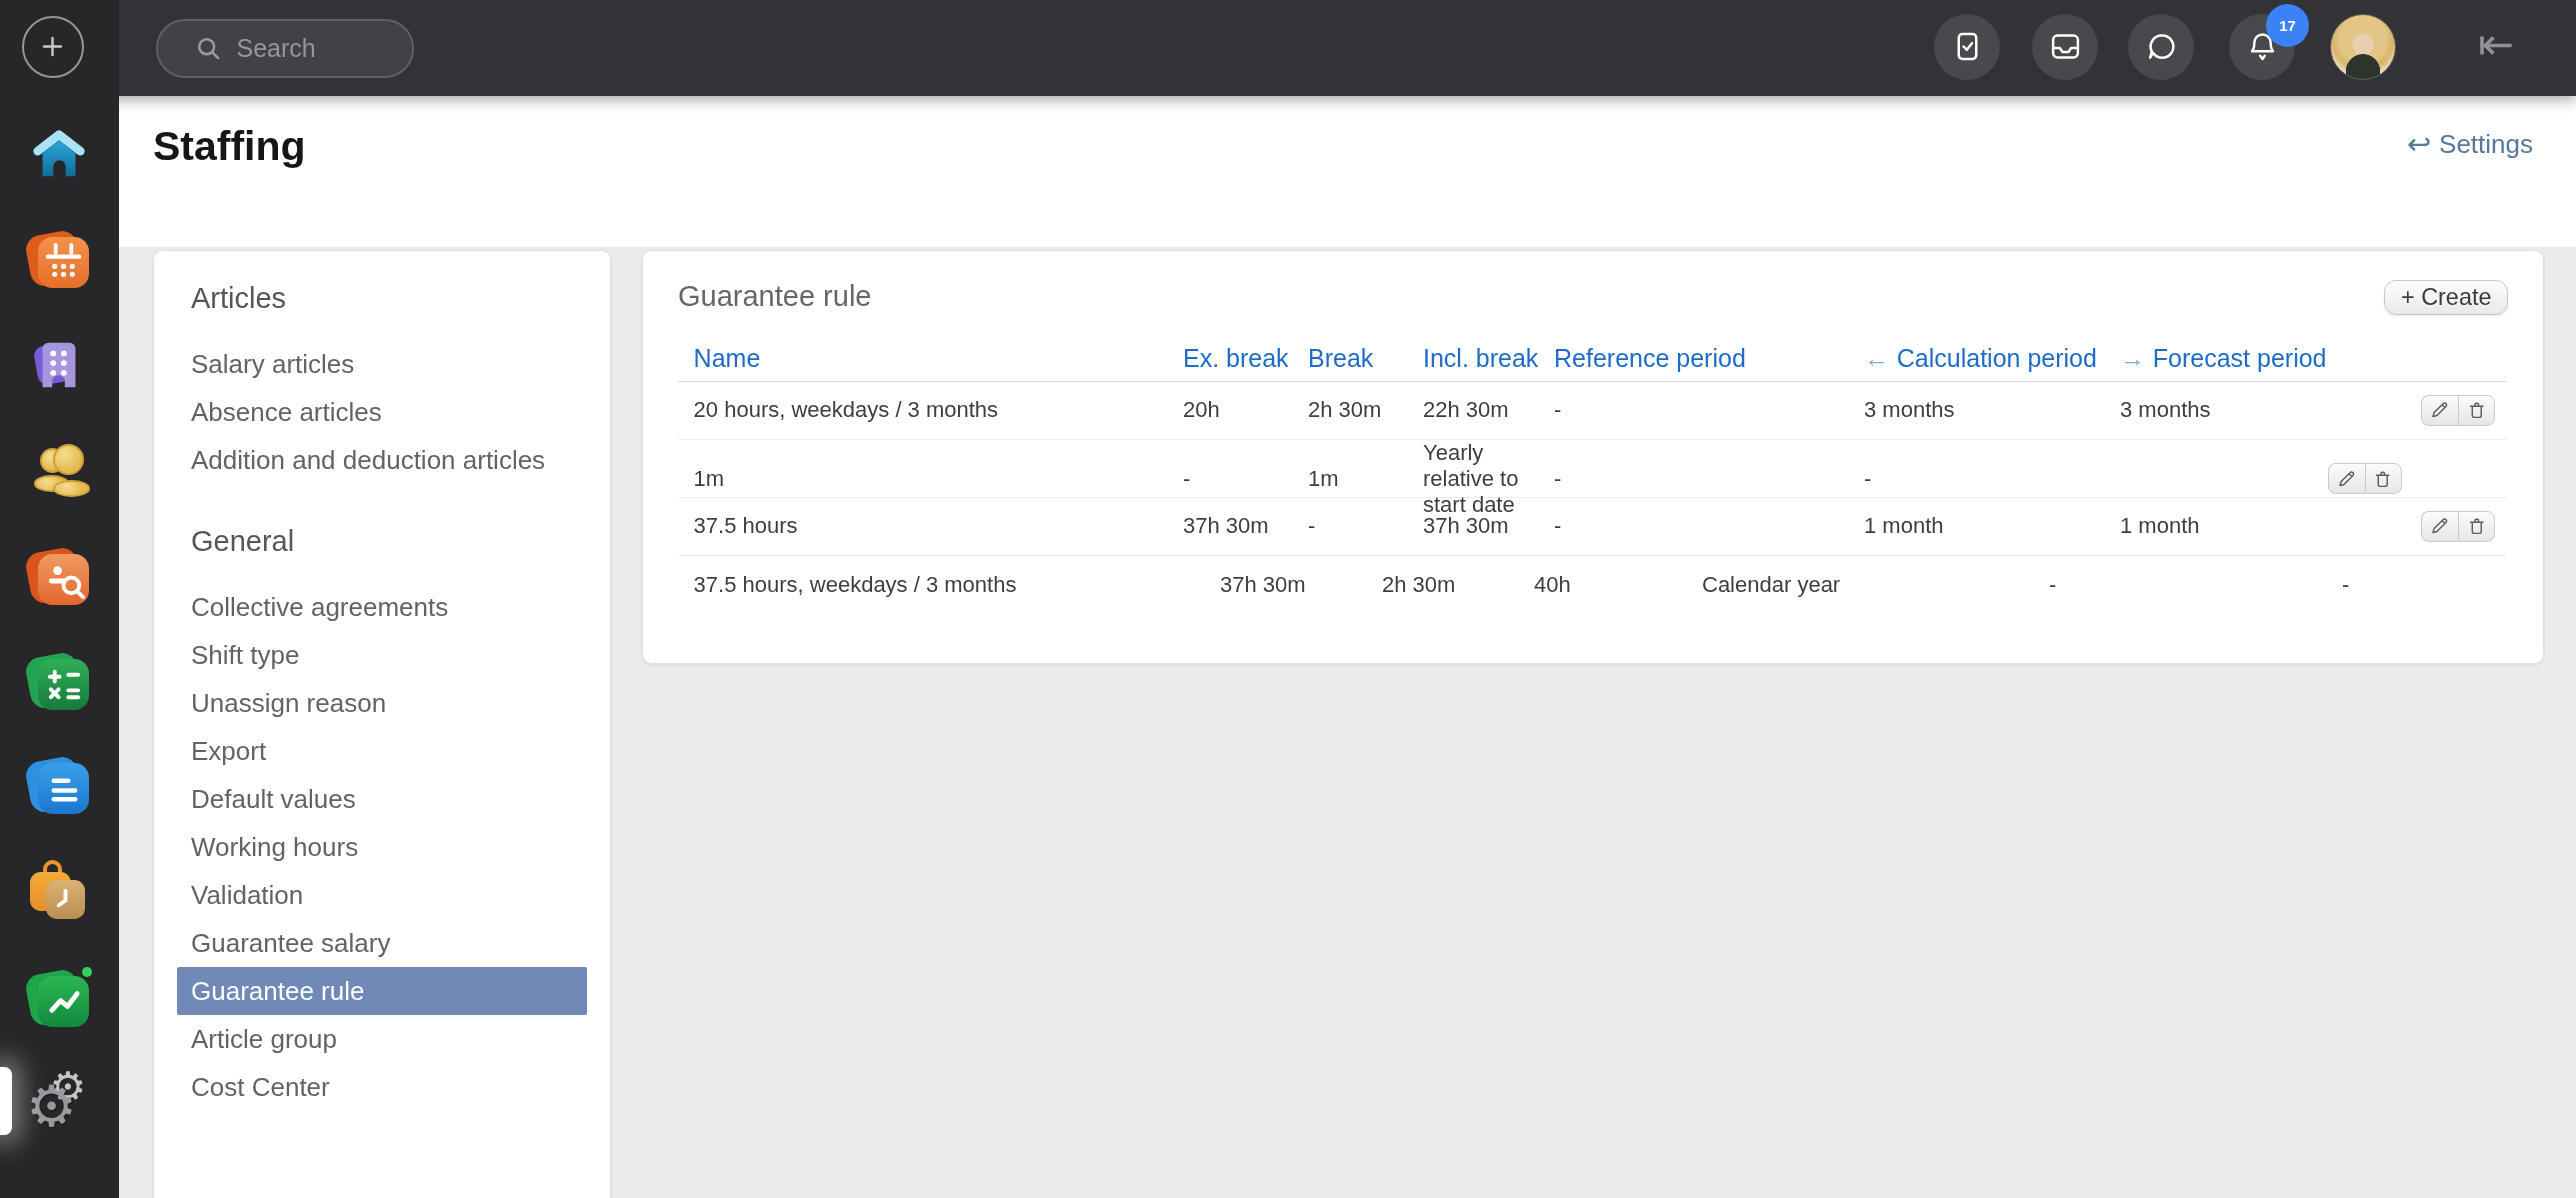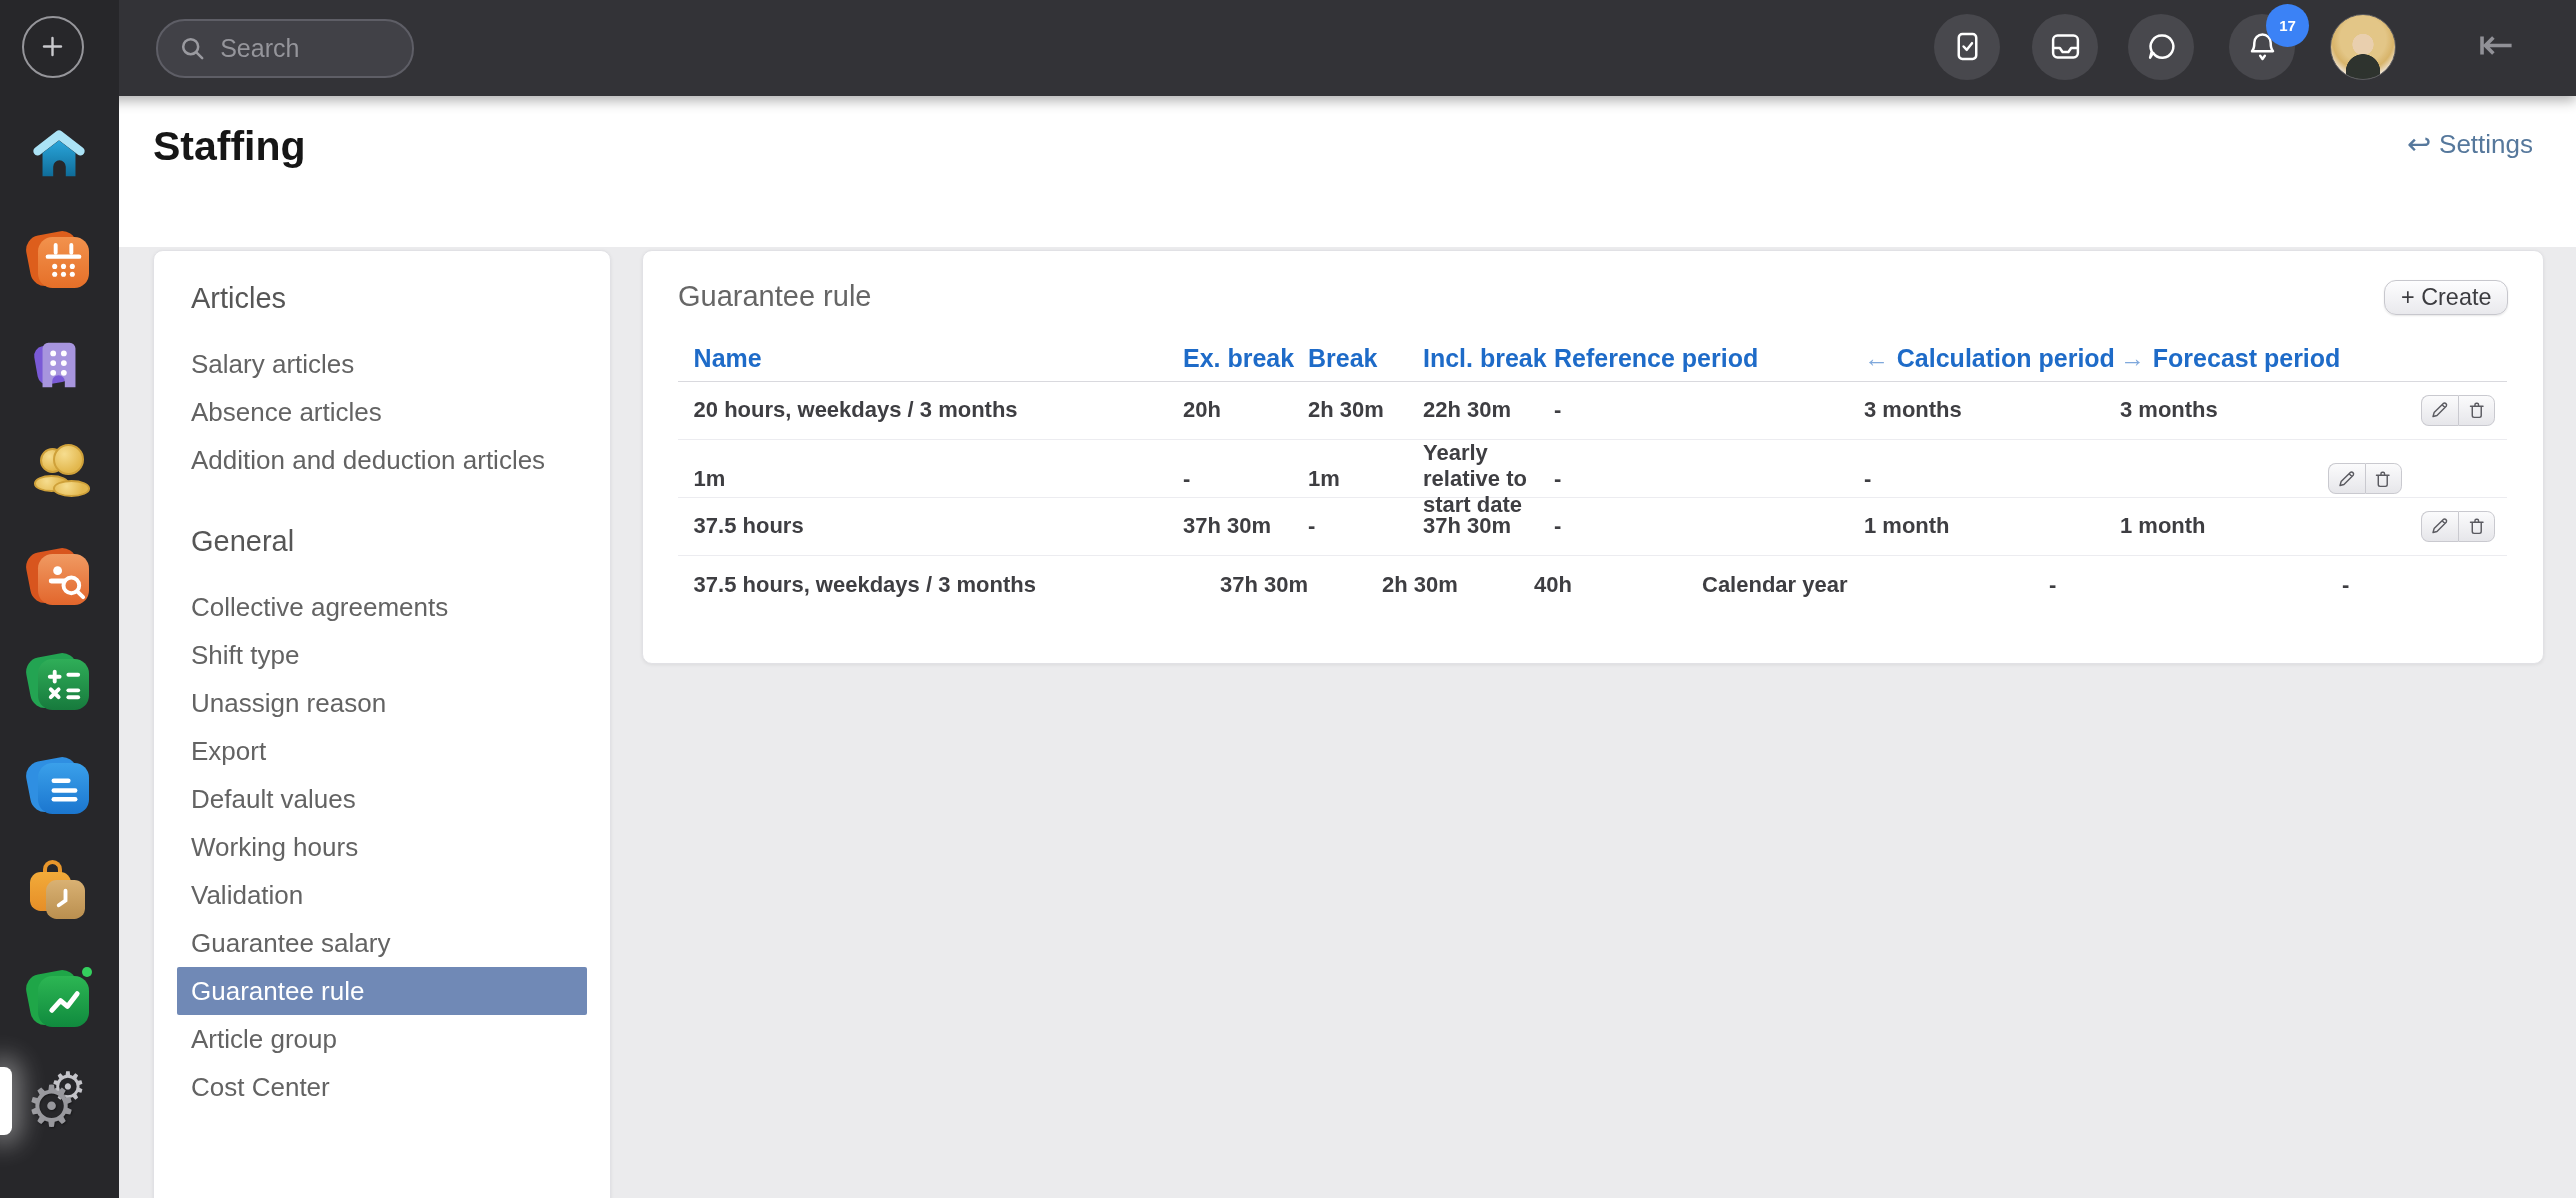--- a/index.html
+++ b/index.html
@@ -2,21 +2,21 @@
 <html><head>
 <meta charset="utf-8">
 <style>
   * { margin:0; padding:0; box-sizing:border-box; }
   html,body { width:2576px; height:1198px; overflow:hidden; font-family:"Liberation Sans", sans-serif; background:#ebebed; }
 
   
   .topbar { position:absolute; left:0; top:0; width:2576px; height:96px; background:#333337; z-index:30;
             box-shadow:0 4.9px 11.7px rgba(0,0,0,.30); }
   .search-pill { position:absolute; left:156px; top:18.5px; width:258px; height:59px; border-radius:29px;
-                 background:#414147; border:2px solid #5e5e66; display:flex; align-items:center; padding:0 19.5px; }
+                 background:#414147; border:2px solid #5e5e66; display:flex; align-items:center; padding:0 19.5px;justify-content:flex-end; }
   .search-pill svg { flex:0 0 auto; margin-right:13.7px; }
   .search-pill input { background:transparent; border:none; outline:none; color:#d6d6da; font-size:25px; width:156px;
                        font-family:"Liberation Sans", sans-serif; }
   .search-pill input::placeholder { color:#95959b; }
   .tb-circle { position:absolute; top:13.7px; width:66px; height:66px; border-radius:50%; background:#48484d;
                display:flex; align-items:center; justify-content:center; cursor:pointer; }
   .badge { position:absolute; left:2266px; top:4px; min-width:43px; height:43px; border-radius:21.5px; background:#3b82f6;
            color:#fff; font-size:15px; font-weight:bold; display:flex; align-items:center; justify-content:center; z-index:35; }
   .avatar { position:absolute; left:2330px; top:13.7px; width:66px; height:66px; border-radius:50%;
             background:
@@ -60,21 +60,21 @@
               padding:0 13.7px; margin:0 -13.7px; border-radius:2px; }
   .nav-item.selected { background:#7089b6; color:#fff; }
   .gap-section { margin-top:41px; }
 
   .main-card { left:642px; top:250px; width:1902px; height:414px; }
   .panel-head { display:flex; justify-content:space-between; align-items:flex-start; padding:29px 35px 0 35px; }
   .panel-title { font-size:29px; color:#666; }
   .create-btn { height:35px; padding:0 15.6px; font-size:23.4px; color:#3c3c40; border:1px solid #c7c7cd; border-radius:12px;
                 background:linear-gradient(#fdfdfe,#e9e9ed); box-shadow:0 1px 2px rgba(0,0,0,.10); cursor:pointer;
                 font-family:"Liberation Sans", sans-serif; }
-  .grid { margin:21.5px 36px 0 35px;font-weight:bold; }
+  .grid { margin:21.5px 36px 0 35px; }
   .grid-row { display:grid; grid-template-columns:505px 125px 115px 131px 310px 256px 301px 1fr; align-items:center; }
   .grid-head { height:45px; border-bottom:1px solid #d9d9de; }
   .grid-head .hc { color:#1e6bc8; font-size:25px; cursor:pointer; }
   .grid-head .hc .harr { color:#7fa8dc; margin-right:7.8px; }
   .grid-head .hc:first-child { padding-left:15.6px; }
   .data-row { height:58px; border-bottom:1px solid #ececf0; }
   .data-row:last-child { border-bottom:none;gap:37px; }
   .data-row .cell { font-size:22px; color:#3e3e42; }
   .data-row .cell:first-child { padding-left:15.6px; }
   .actions { justify-self:end; display:flex; margin-right:19.5px; }

